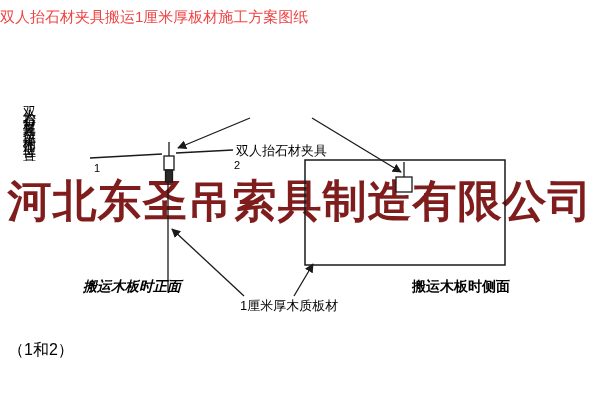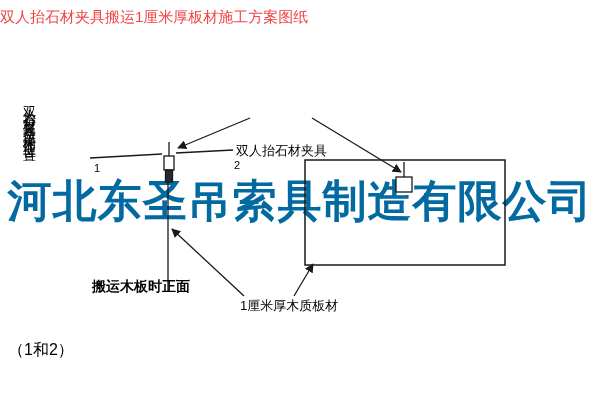--- a/index.html
+++ b/index.html
@@ -25,21 +25,21 @@
     white-space: nowrap;
   }
   .watermark {
     position: absolute;
     top: 172px;
     left: 0;
     width: 100%;
     text-align: center;
     font-size: 44px;
     font-weight: bold;
-    color: #0369a1;
+    color: #7f1d1d;
     white-space: nowrap;
     letter-spacing: 1px;
     z-index: 0;
     user-select: none;
   }
   svg.diagram {
     position: absolute;
     top: 0;
     left: 0;
     z-index: 1;
@@ -79,21 +79,22 @@
     top: 159px;
     left: 234px;
     font-size: 11px;
   }
   .caption {
     font-weight: bold;
     font-size: 14px;
   }
   .front-caption {
     top: 278px;
-    left: 92px;
+    left: 83px;
+    font-style: italic;
   }
   .side-caption {
     top: 278px;
     left: 412px;
   }
   .board-label {
     top: 297px;
     left: 240px;
     font-size: 13px;
   }
@@ -147,16 +148,17 @@
   <div class="label vertical-suffix">（1和2）</div>
 
   <div class="label clamp-label">双人抬石材夹具</div>
 
   <div class="label pos-1">1</div>
 
   <div class="label pos-2">2</div>
 
   <div class="label caption front-caption">搬运木板时正面</div>
 
+  <div class="label caption side-caption">搬运木板时侧面</div>
 
   <div class="label board-label">1厘米厚木质板材</div>
 
 </div>
 
 </body></html>

